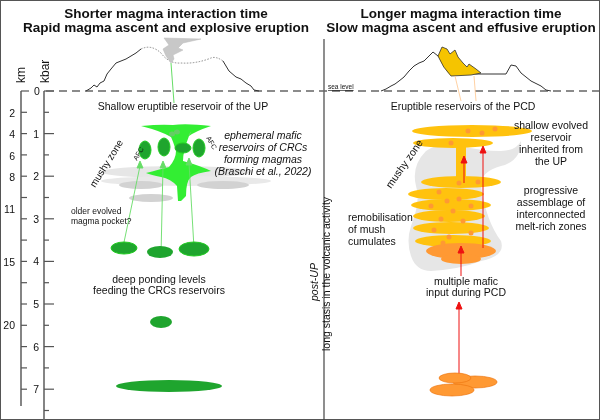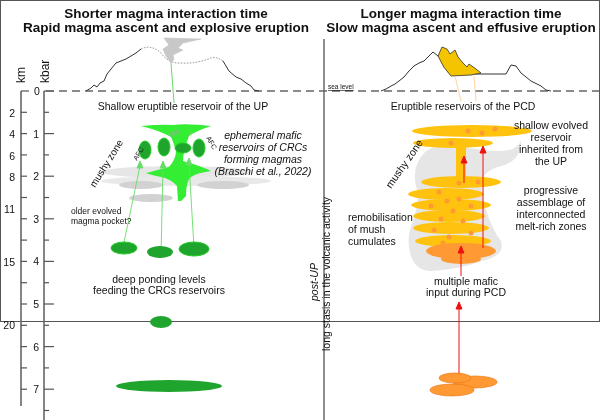--- a/index.html
+++ b/index.html
@@ -1,17 +1,17 @@
 <!DOCTYPE html>
 <html><head>
 <meta charset="utf-8">
 <style>
   html,body{margin:0;padding:0;background:#ffffff;}
   body{width:600px;height:420px;overflow:hidden;font-family:"Liberation Sans",sans-serif;}
-  #frame{position:relative;width:600px;height:322px;box-sizing:border-box;border:1.5px solid #555;background:#fff;padding-left:20px;}
+  #frame{position:relative;width:600px;height:420px;box-sizing:border-box;border:1.5px solid #555;background:#fff;padding-left:20px;}
   svg{position:absolute;left:0;top:0;}
   .t{font-family:"Liberation Sans",sans-serif;fill:#111;}
   .title{font-weight:bold;font-size:13.5px;}
   .lbl{font-size:10.5px;}
   .sm{font-size:8.5px;}
   .it{font-style:italic;}
   .axis{stroke:#666;stroke-width:1.6;fill:none;}
   .tick{stroke:#555;stroke-width:1.2;}
 </style>
 </head>

